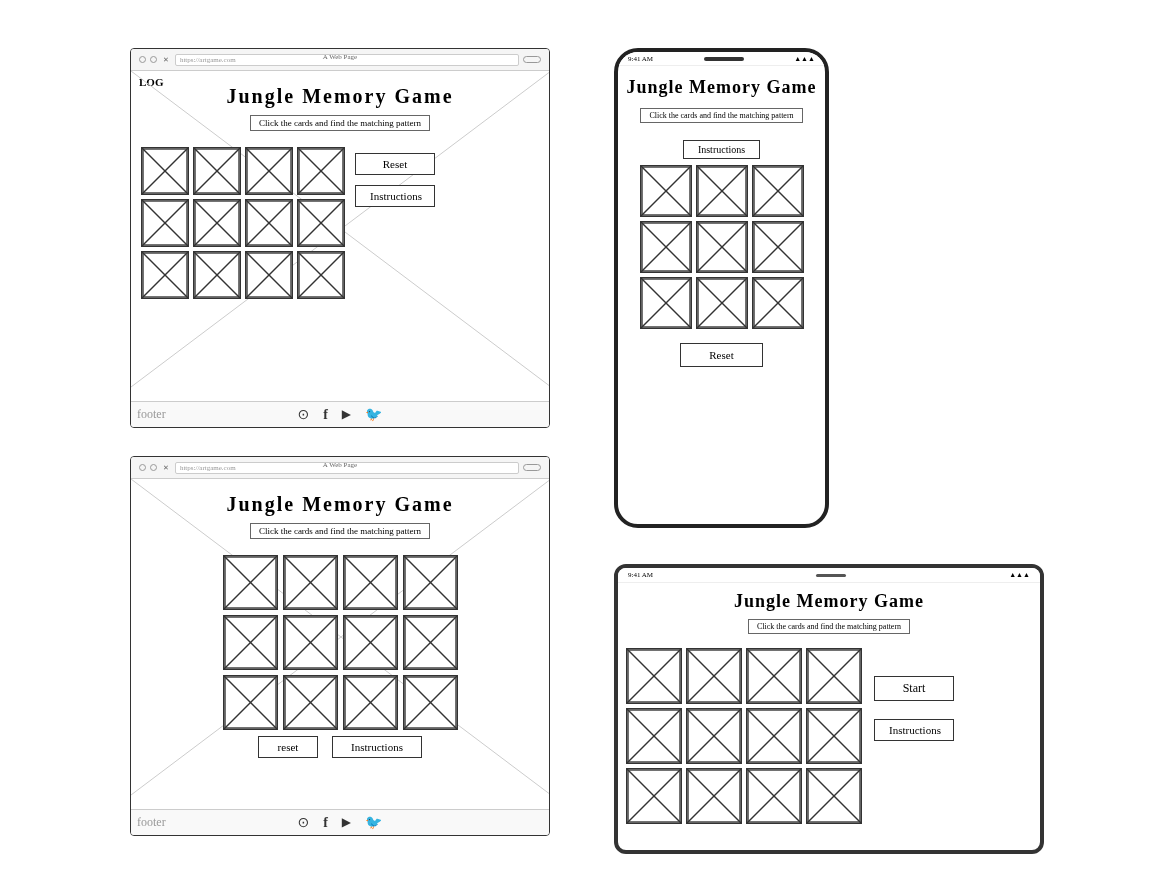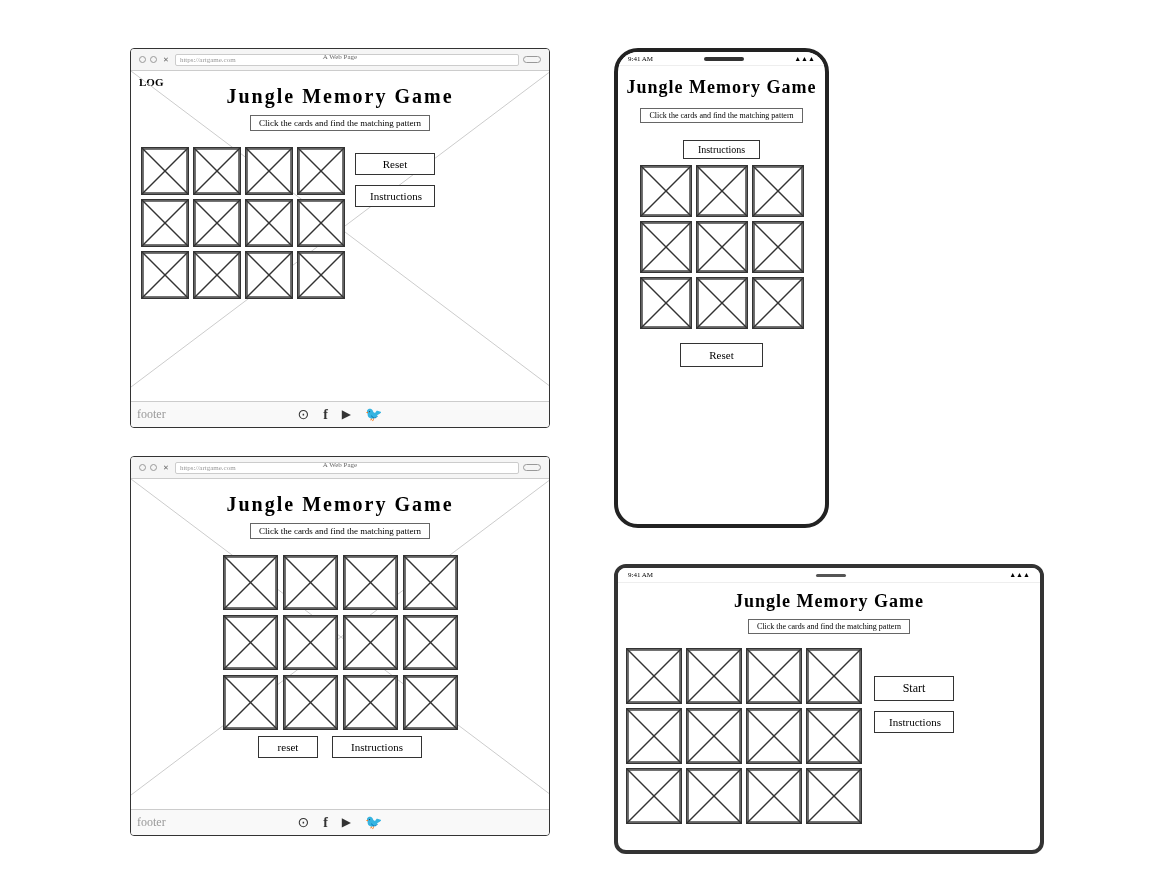--- a/index.html
+++ b/index.html
@@ -652,19 +652,19 @@
           </div>
         <div class="card" style="width:56px;height:56px;">
             <div class="card-inner"><svg viewBox="0 0 56 56">
                 <line x1="0" y1="0" x2="56" y2="56" stroke="#333" stroke-width="1.5"></line>
                 <line x1="56" y1="0" x2="0" y2="56" stroke="#333" stroke-width="1.5"></line>
                 <rect x="1" y="1" width="54" height="54" fill="none" stroke="#333" stroke-width="1.5"></rect>
               </svg></div>
           </div>
       </div>
 
-      <div style="display:flex;flex-direction:column;gap:10px;margin-top:28px;">
+      <div style="display:flex;flex-direction:column;gap:18px;margin-top:28px;">
         <button class="game-btn" style="width:80px;font-size:12px;">Start</button>
         <button class="game-btn" style="width:80px;font-size:11px;">Instructions</button>
       </div>
     </div>
   </div>
 </div>
 
 </body></html>

